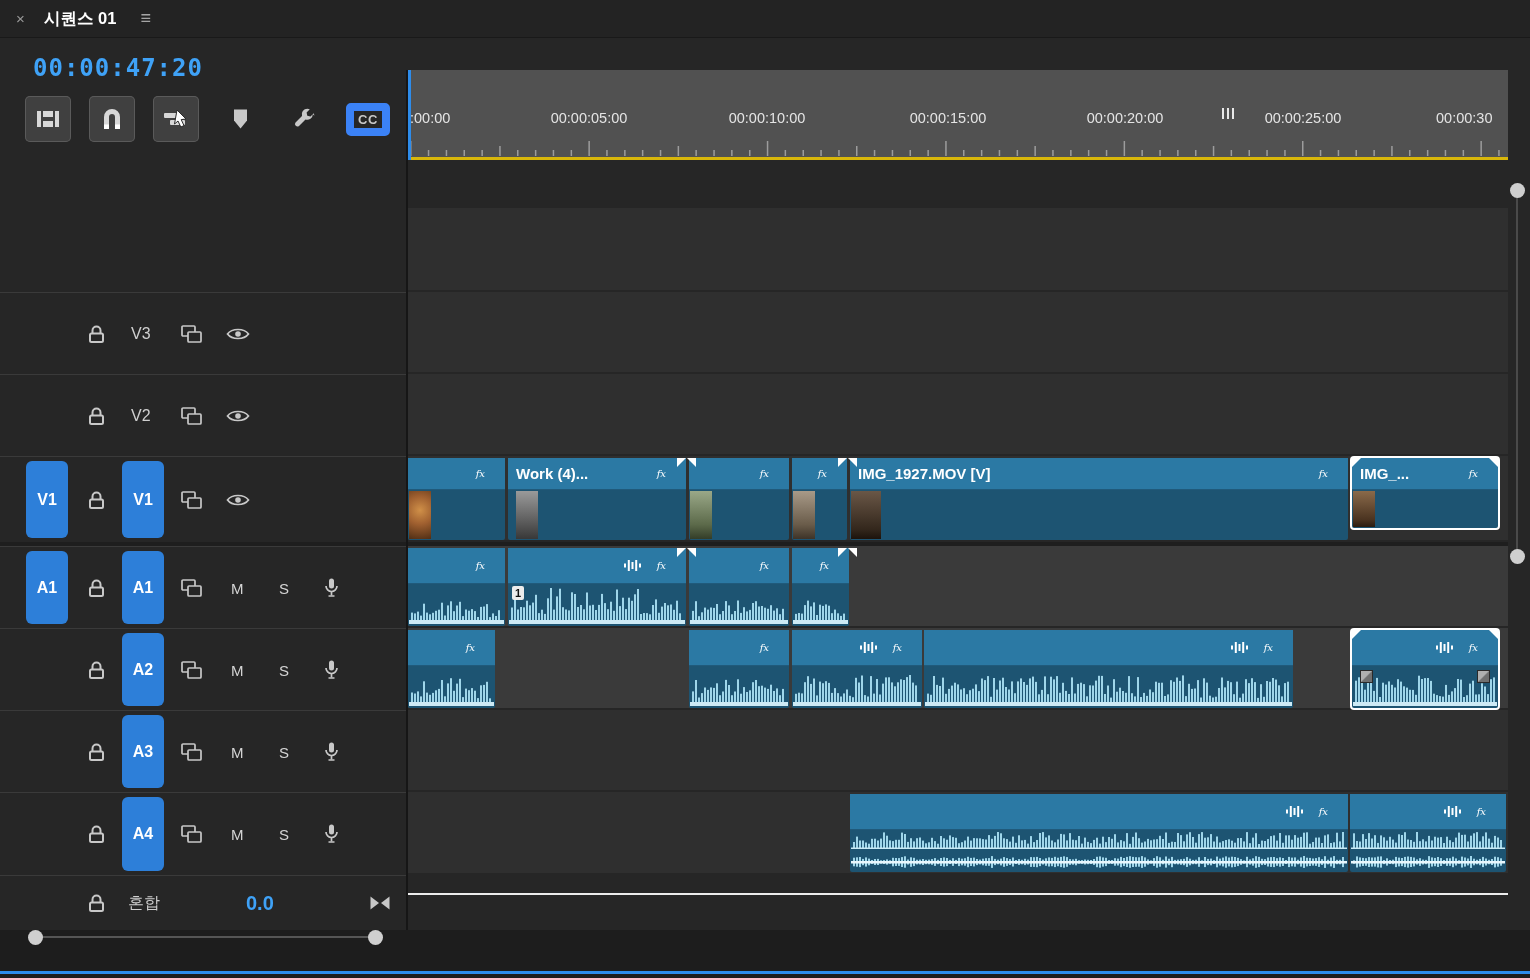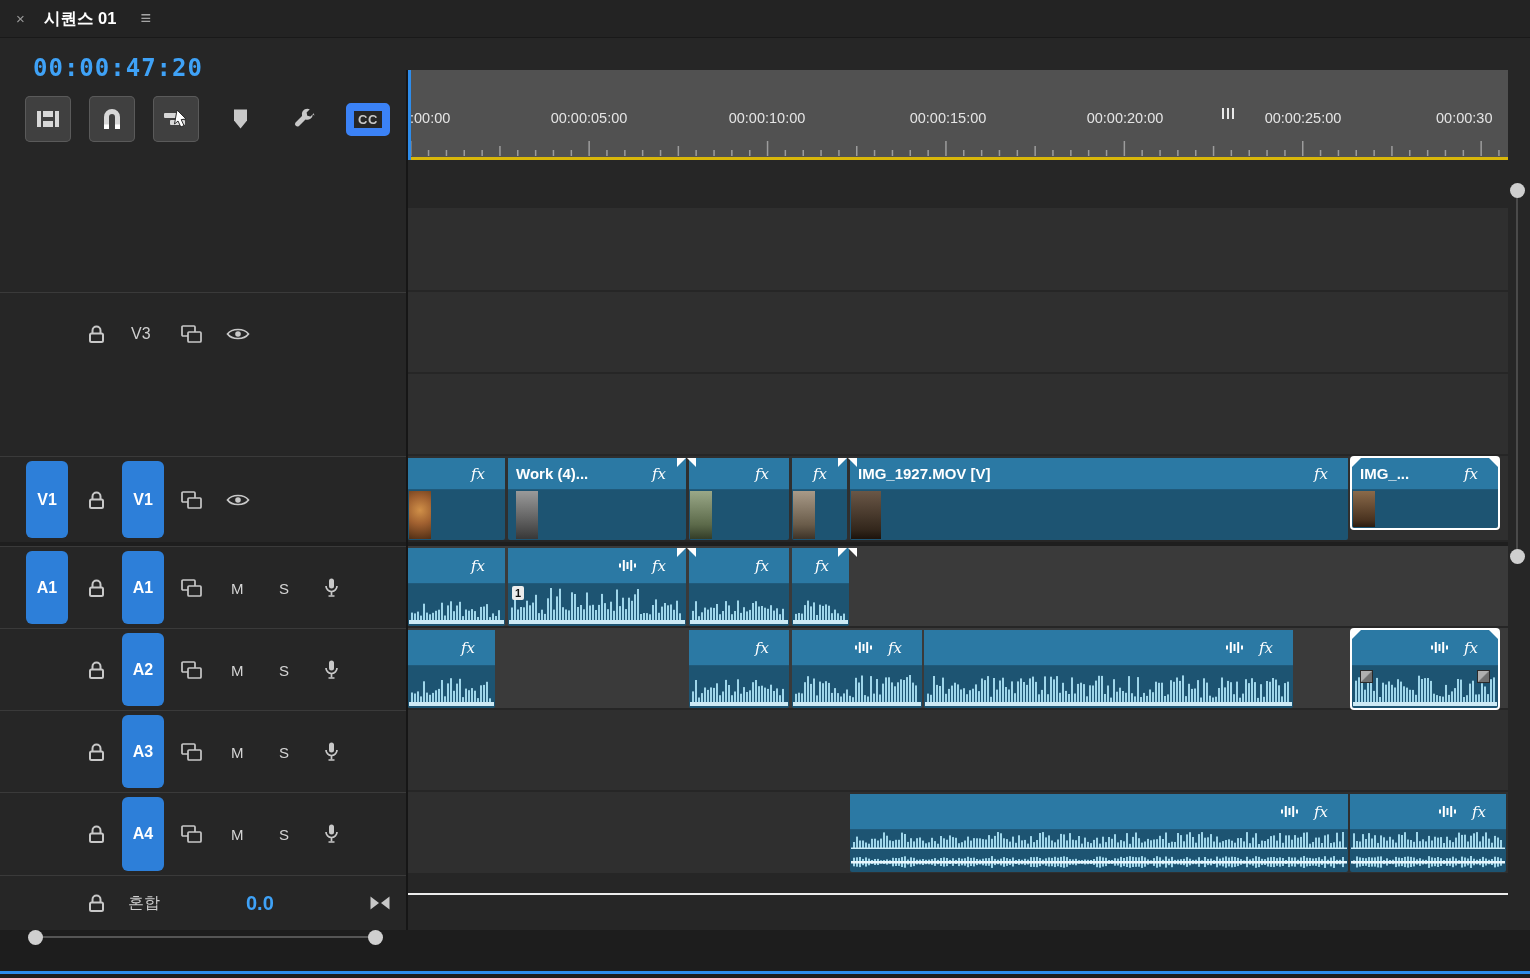--- a/index.html
+++ b/index.html
@@ -42,21 +42,21 @@
 .groupsep{position:absolute;left:0;width:1508px;top:542px;height:4px;background:#1e1e1e}
 .vdiv{position:absolute;left:406px;top:70px;width:2px;height:860px;background:#161616}
 
 .trow{position:absolute;left:408px;width:1100px}
 
 .clip{position:absolute;border-radius:2px;background:#1d5472}
 .chead{height:32px;background:#2b79a4;display:flex;align-items:center;overflow:hidden;border-bottom:1px solid rgba(0,0,0,.25)}
 .clip.audio .chead{height:36px}
 .clabel{font-size:15px;font-weight:bold;color:#fff;white-space:nowrap;overflow:hidden;padding-left:8px}
 .chr{margin-left:auto;display:flex;align-items:center;gap:16px;padding-right:20px}
-.fx{font-family:"DejaVu Serif","Liberation Serif",serif;font-style:italic;font-size:15px;color:#fff}
+.fx{font-family:"DejaVu Serif","Liberation Serif",serif;font-style:italic;font-size:10px;color:#fff}
 .cbody{position:absolute;left:0;right:0;top:32px;bottom:0;overflow:hidden}
 .clip.audio .cbody{top:36px}
 .thumb{position:absolute;top:1px;bottom:1px;left:1px;width:22px}
 .th-burger{background:radial-gradient(circle at 50% 40%,#d09048 0%,#a06030 45%,#502e14 100%)}
 .th-person{background:linear-gradient(180deg,#9a9a9a,#606060 60%,#383838)}
 .th-park{background:linear-gradient(180deg,#9aa888,#5c6a4a 70%,#333d28)}
 .th-street{background:linear-gradient(180deg,#a89a88,#6a5c4a 70%,#3d3328)}
 .th-dark{background:linear-gradient(180deg,#6a5747,#33271c 80%,#1c130c)}
 .th-brown{background:linear-gradient(180deg,#8a6a4a,#4a3320 80%,#2a1c10)}
 .wave{position:absolute;left:1px;bottom:1px}
@@ -1354,20 +1354,41 @@
           <rect x="7" y="7" width="13" height="10" rx="1" fill="#262626" stroke="#c8c8c8" stroke-width="1.7"></rect>
         </svg>
       </span>
     <span class="ic abs eyepos">
         <svg width="24" height="15" viewBox="0 0 24 15">
           <path d="M1.5 7.5 C6 1.5 18 1.5 22.5 7.5 C18 13.5 6 13.5 1.5 7.5 Z" fill="none" stroke="#c8c8c8" stroke-width="1.7"></path>
           <circle cx="12" cy="7.5" r="2.8" fill="#c8c8c8"></circle>
         </svg>
       </span>
   </div>
+  <div class="thead" style="top:374px;height:82px">
+    <span class="ic abs lockpos">
+        <svg width="17" height="20" viewBox="0 0 17 20">
+          <path d="M4.5 9.5 V6.5 a4 4 0 0 1 8 0 V9" fill="none" stroke="#c8c8c8" stroke-width="2"></path>
+          <rect x="2" y="9.5" width="13" height="8.5" rx="1.5" fill="none" stroke="#c8c8c8" stroke-width="2"></rect>
+        </svg>
+      </span>
+    <span class="tname abs tnamepos">V2</span>
+    <span class="ic abs syncpos">
+        <svg width="21" height="18" viewBox="0 0 21 18">
+          <rect x="1" y="1" width="13" height="10" rx="1" fill="none" stroke="#c8c8c8" stroke-width="1.7"></rect>
+          <rect x="7" y="7" width="13" height="10" rx="1" fill="#262626" stroke="#c8c8c8" stroke-width="1.7"></rect>
+        </svg>
+      </span>
+    <span class="ic abs eyepos">
+        <svg width="24" height="15" viewBox="0 0 24 15">
+          <path d="M1.5 7.5 C6 1.5 18 1.5 22.5 7.5 C18 13.5 6 13.5 1.5 7.5 Z" fill="none" stroke="#c8c8c8" stroke-width="1.7"></path>
+          <circle cx="12" cy="7.5" r="2.8" fill="#c8c8c8"></circle>
+        </svg>
+      </span>
+  </div>
   <div class="thead" style="top:456px;height:86px">
     <span class="srcbtn">V1</span>
     <span class="ic abs lockpos">
         <svg width="17" height="20" viewBox="0 0 17 20">
           <path d="M4.5 9.5 V6.5 a4 4 0 0 1 8 0 V9" fill="none" stroke="#c8c8c8" stroke-width="2"></path>
           <rect x="2" y="9.5" width="13" height="8.5" rx="1.5" fill="none" stroke="#c8c8c8" stroke-width="2"></rect>
         </svg>
       </span>
     <span class="tgtbtn">V1</span>
     <span class="ic abs syncpos">

